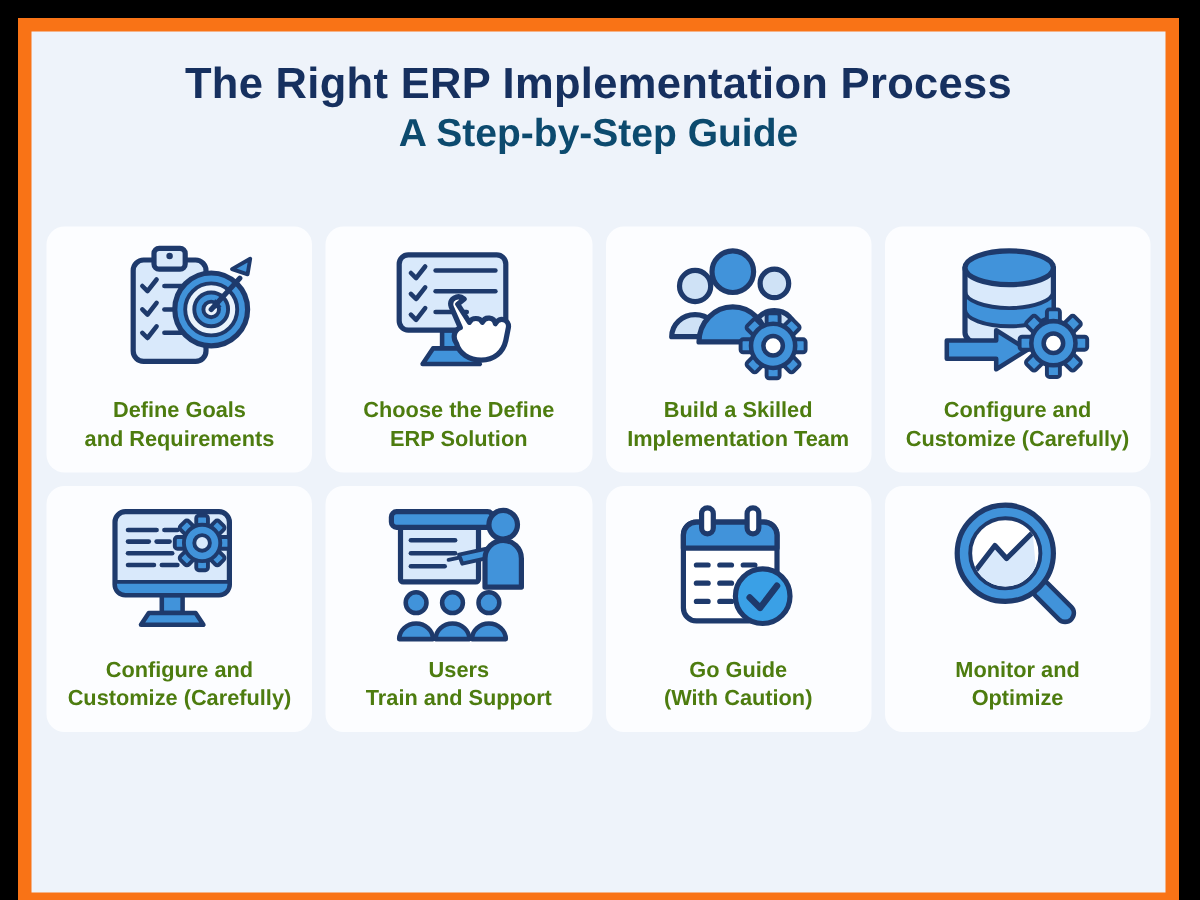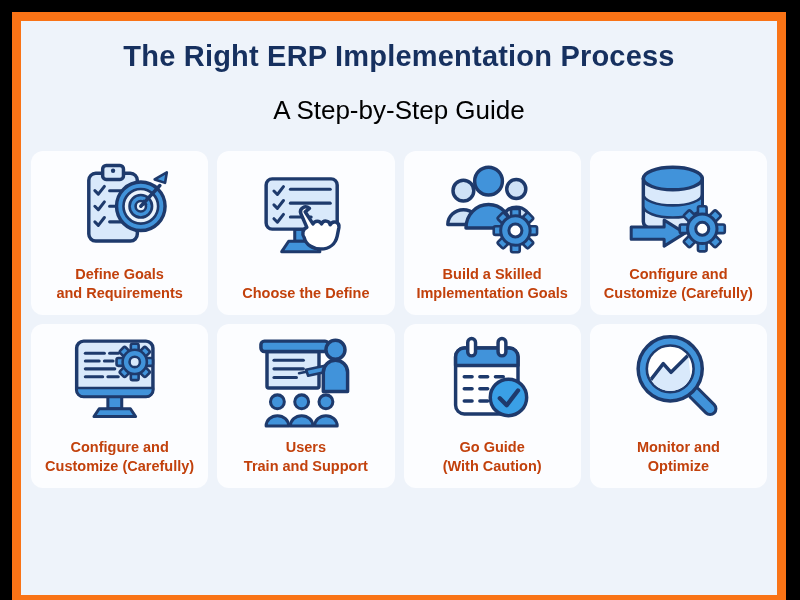--- a/index.html
+++ b/index.html
@@ -10,35 +10,35 @@
   }
   .poster{
     position:absolute;left:12px;top:12px;width:774px;height:592px;
     box-sizing:border-box;border:9px solid #f97316;background:#eef3fa;
   }
   .header{padding-top:19px;text-align:center;}
   .title{
     font-size:29px;font-weight:700;color:#16305f;letter-spacing:.2px;line-height:1.15;
   }
   .subtitle{
-    font-size:26px;font-weight:400;color:#000000;margin-top:23px;line-height:1.1;
+    font-size:26px;font-weight:700;color:#0c4a6e;margin-top:1px;line-height:1.1;
   }
   .grid{
     position:absolute;left:10px;right:10px;top:130px;
     display:grid;grid-template-columns:repeat(4,1fr);grid-auto-rows:164px;gap:9px;
   }
   .tile{
     background:#fcfdff;border-radius:12px;
     display:flex;flex-direction:column;align-items:center;justify-content:flex-end;
     padding-bottom:12px;box-sizing:border-box;
   }
   .icon-wrap{flex:1;display:flex;align-items:center;justify-content:center;width:100%;}
   svg.icon{width:104px;height:104px;display:block;}
   .label{
-    font-size:14.5px;font-weight:700;color:#c2410c;text-align:center;line-height:1.32;
+    font-size:14.5px;font-weight:700;color:#4d7c0f;text-align:center;line-height:1.32;
   }
   .ic{stroke:#1e3a6c;stroke-linejoin:round;stroke-linecap:round;}
 </style>
 </head>
 <body>
 
 <div class="poster">
 
   <div class="header">
     <div class="title">The Right ERP Implementation Process</div>
@@ -84,20 +84,21 @@
           <polyline class="ic" points="23,46 27,50 34,41" fill="none" stroke-width="3.5"></polyline>
           <polyline class="ic" points="23,62 27,66 34,57" fill="none" stroke-width="3.5"></polyline>
           <line class="ic" x1="42" y1="28" x2="88" y2="28" stroke-width="3.5"></line>
           <line class="ic" x1="42" y1="44" x2="88" y2="44" stroke-width="3.5"></line>
           <line class="ic" x1="42" y1="60" x2="66" y2="60" stroke-width="3.5"></line>
           <path class="ic" d="M64,50 c-5,-4 -12,0 -10,6 l7,16 c-5,2 -6,8 -3,12 c2,8 10,13 19,13 c10,0 17,-6 19,-15 l2,-10 c1,-6 -7,-9 -10,-3 c-1,-5 -8,-6 -10,-1 c-2,-4 -8,-4 -10,0 l-9,-14 z" fill="#ffffff" stroke-width="4"></path>
         </svg>
       </div>
       <div class="label">
         <div>Choose the Define</div>
+        <div>ERP Solution</div>
       </div>
     </div>
 
     <div class="tile">
       <div class="icon-wrap">
         <svg class="icon" viewBox="0 0 120 120">
           <circle class="ic" cx="27" cy="40" r="12" fill="#cfe2f6" stroke-width="4"></circle>
           <path class="ic" d="M9,79 a18,17 0 0 1 36,0 z" fill="#cfe2f6" stroke-width="4"></path>
           <circle class="ic" cx="88" cy="38" r="11" fill="#cfe2f6" stroke-width="4"></circle>
           <path class="ic" d="M72,74 a16,15 0 0 1 32,0 z" fill="#cfe2f6" stroke-width="4"></path>
@@ -114,21 +115,21 @@
               <rect class="ic" x="-5" y="-25" width="10" height="12" rx="2" fill="#4193da" stroke-width="3" transform="rotate(270)"></rect>
               <rect class="ic" x="-5" y="-25" width="10" height="12" rx="2" fill="#4193da" stroke-width="3" transform="rotate(315)"></rect>
             </g>
             <circle class="ic" r="17" fill="#4193da" stroke-width="3.5"></circle>
             <circle class="ic" r="7.5" fill="#ffffff" stroke-width="3.5"></circle>
           </g>
         </svg>
       </div>
       <div class="label">
         <div>Build a Skilled</div>
-        <div>Implementation Goals</div>
+        <div>Implementation Team</div>
       </div>
     </div>
 
     <div class="tile">
       <div class="icon-wrap">
         <svg class="icon" viewBox="0 0 120 120">
           <path class="ic" d="M20,26 v50 a34,13 0 0 0 68,0 v-50 z" fill="#d9e9fb" stroke-width="4"></path>
           <path class="ic" d="M20,44 a34,13 0 0 0 68,0 l0,14 a34,13 0 0 1 -68,0 z" fill="#4193da" stroke-width="3"></path>
           <ellipse class="ic" cx="54" cy="26" rx="34" ry="13" fill="#4193da" stroke-width="4"></ellipse>
           <path class="ic" d="M6,82 h38 v-8 l24,15 -24,15 v-8 H6 z" fill="#4193da" stroke-width="3.5"></path>

